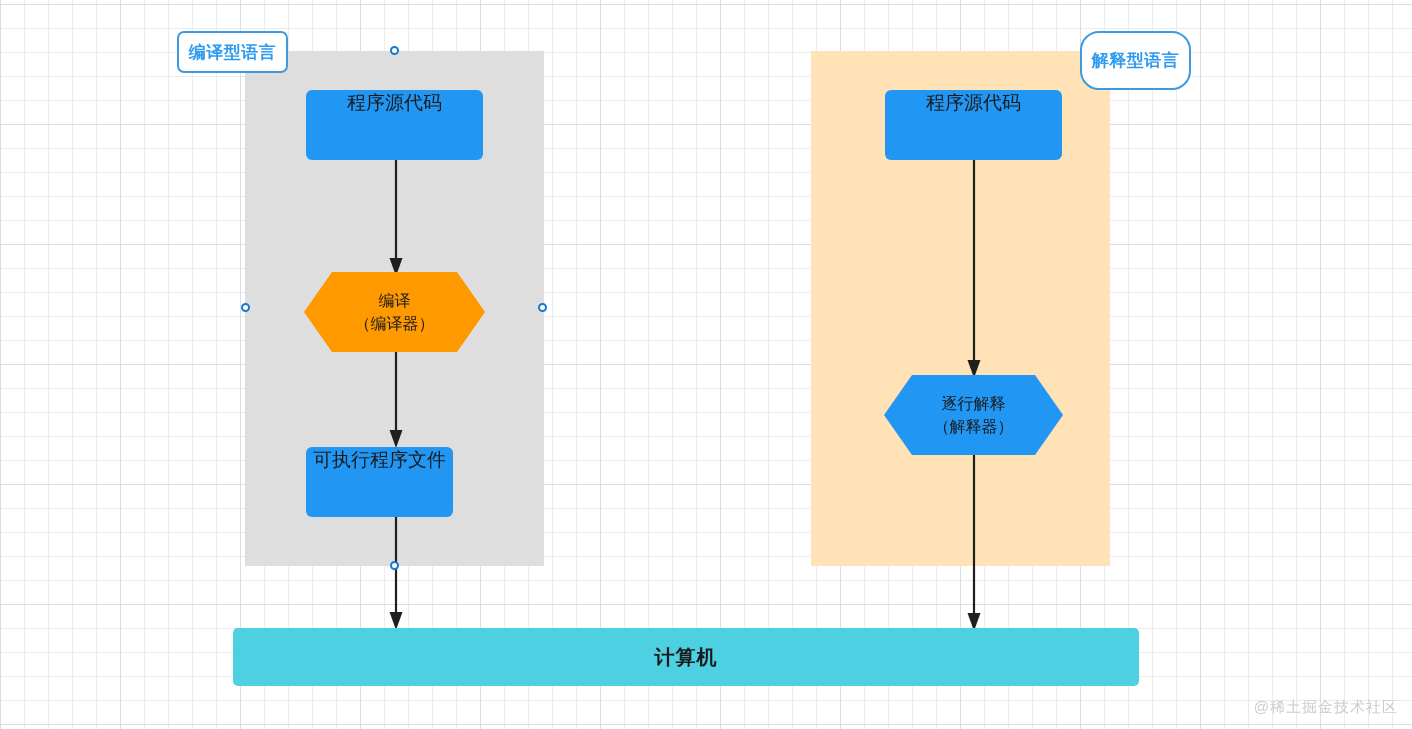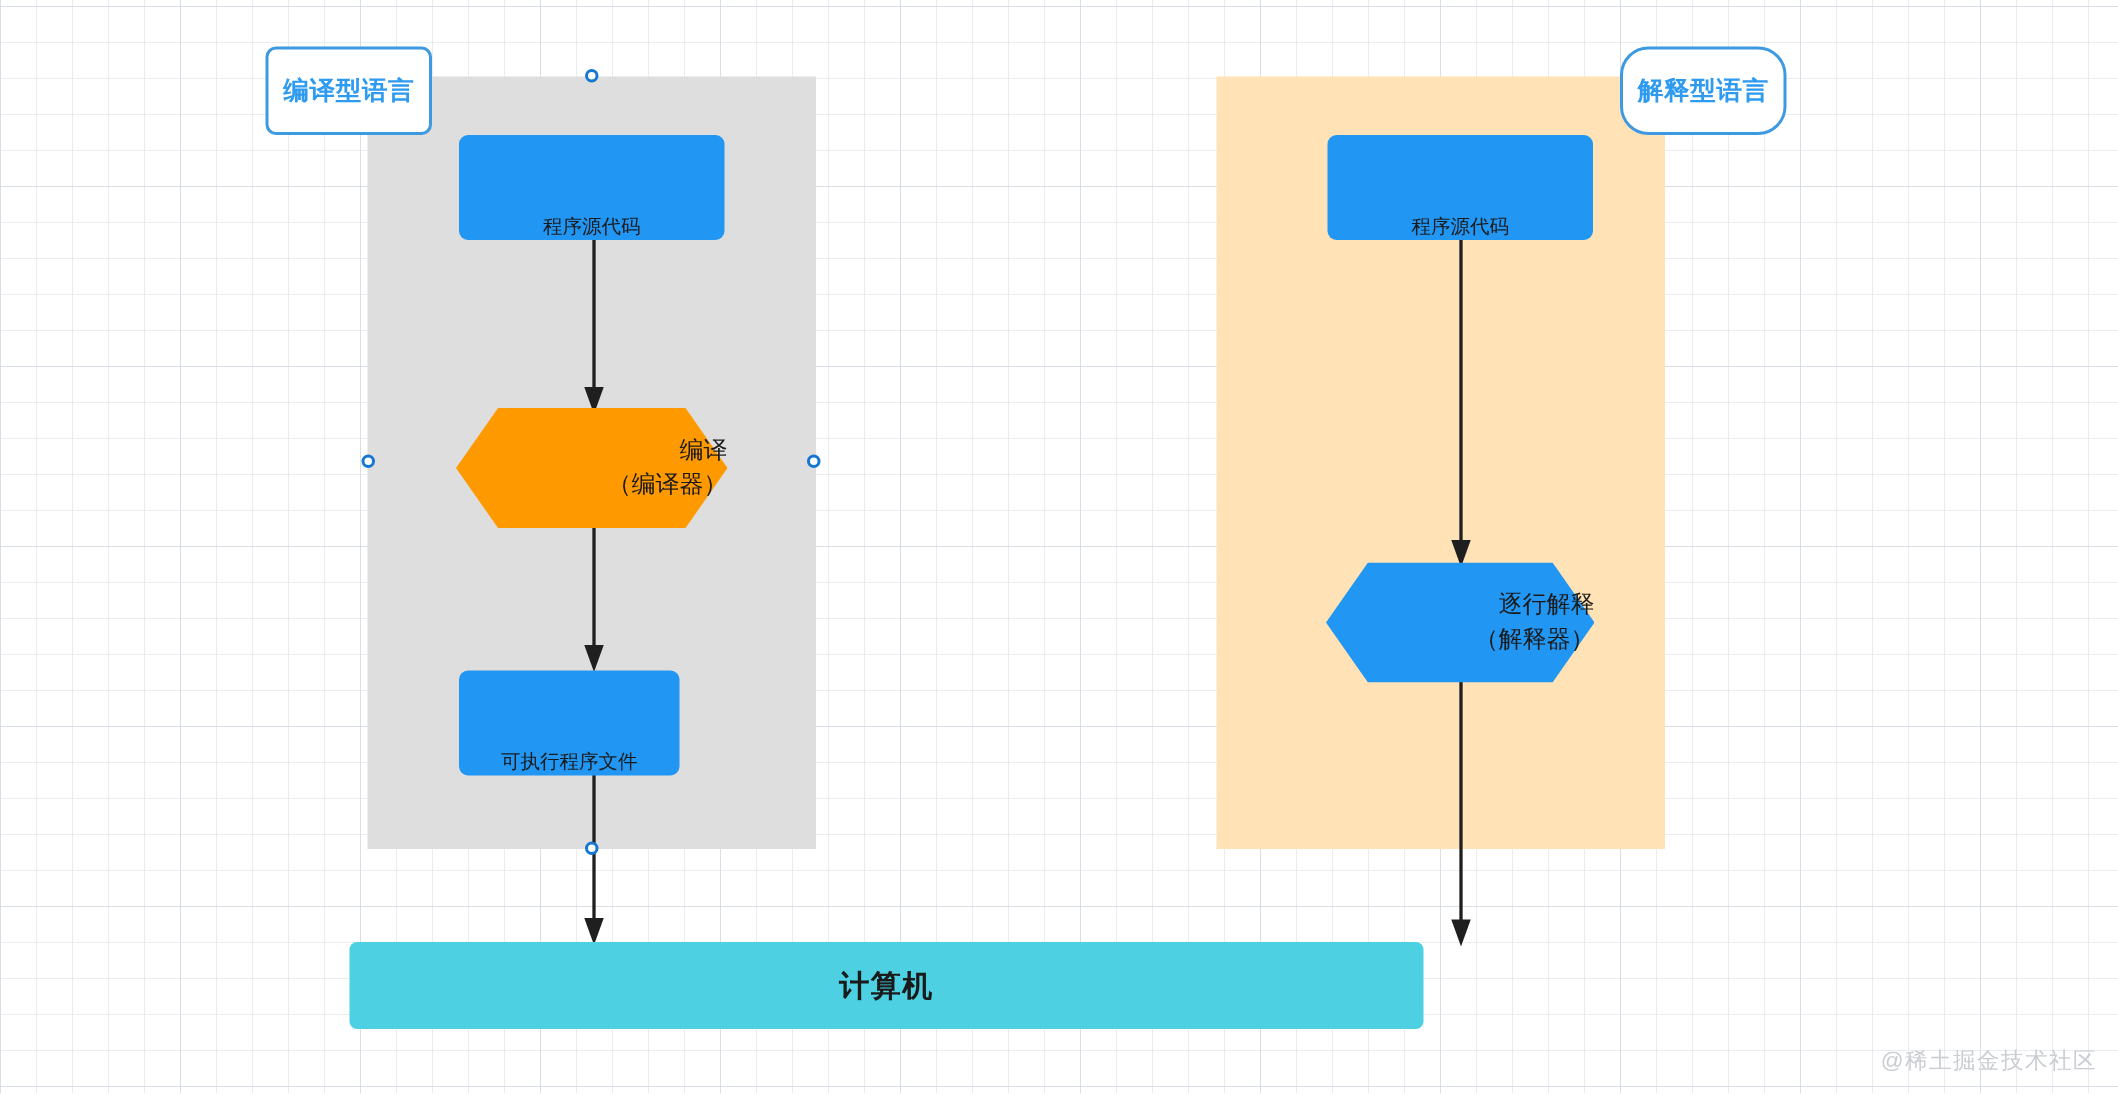--- a/index.html
+++ b/index.html
@@ -62,42 +62,42 @@
     letter-spacing: 0.5px;
     display: flex;
     align-items: center;
     justify-content: center;
     z-index: 6;
   }
   .tag-compiled {
     left: 177px;
     top: 31px;
     width: 111px;
-    height: 59px;
+    height: 42px;
     align-items: center;
   }
   .tag-interpreted {
     left: 1080px;
     top: 31px;
     width: 111px;
     height: 59px;
     border-radius: 19px;
   }
 
   
   .node-rect {
     position: absolute;
     box-sizing: border-box;
     background: #2196f3;
     border-radius: 6px;
     color: #1a1a1a;
-    font-size: 13px;
+    font-size: 19px;
     font-weight: normal;
     display: flex;
-    align-items: flex-end;
+    align-items: flex-start;
     justify-content: center;
     z-index: 4;
   }
   .rc-src-left   { left: 306px; top: 90px;  width: 177px; height: 70px; }
   .rc-exe-left   { left: 306px; top: 447px; width: 147px; height: 70px; }
   .rc-src-right  { left: 885px; top: 90px;  width: 177px; height: 70px; }
 
   
   .node-hex {
     position: absolute;
@@ -110,36 +110,36 @@
     display: block;
   }
   .node-hex .hex-text {
     position: absolute;
     left: 0;
     top: 0;
     width: 100%;
     height: 100%;
     display: flex;
     flex-direction: column;
-    align-items: flex-end;
+    align-items: center;
     justify-content: center;
     color: #1a1a1a;
     font-size: 16px;
     line-height: 1.45;
     white-space: nowrap;
   }
   .hx-compile   { left: 304px; top: 272px; width: 181px; height: 80px; }
   .hx-interpret { left: 884px; top: 375px; width: 179px; height: 80px; }
 
   
   .computer-bar {
     position: absolute;
     left: 233px;
     top: 628px;
-    width: 716px;
+    width: 906px;
     height: 58px;
     background: #4dd0e1;
     border-radius: 5px;
     display: flex;
     align-items: center;
     justify-content: center;
     color: #1a1a1a;
     font-size: 20px;
     font-weight: bold;
     letter-spacing: 1px;

